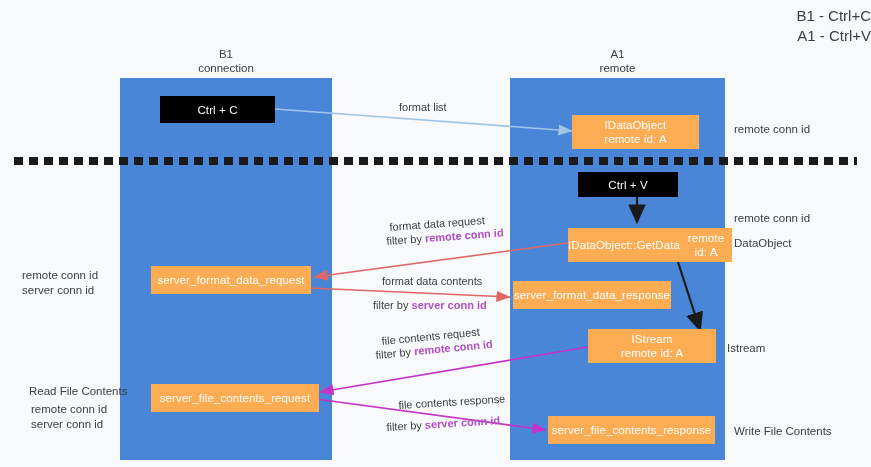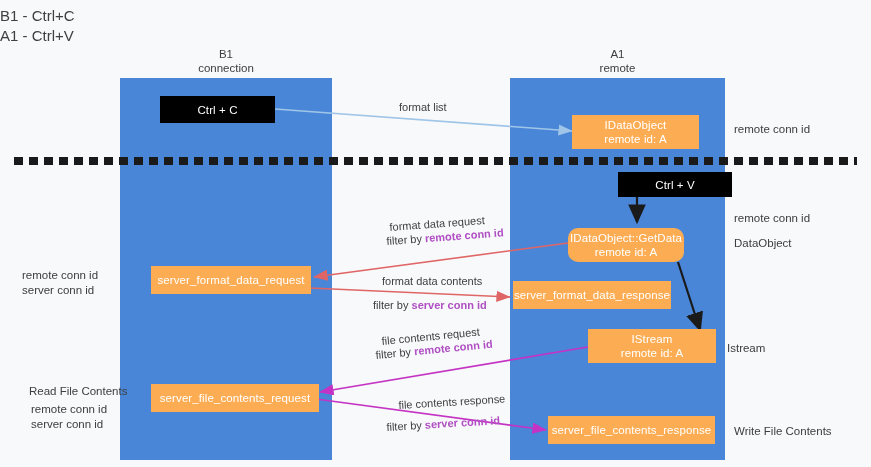--- a/index.html
+++ b/index.html
@@ -12,21 +12,21 @@
     overflow:hidden;
     color:#3c4043;
   }
   #stage{position:absolute;left:0;top:0;width:871px;height:467px;}
 
   .abs{position:absolute;}
 
   
   .title{
     left:0;top:6px;width:871px;
-    text-align:left;
+    text-align:right;
     font-size:15px;line-height:20px;
     color:#3c4043;
   }
 
   
   .lane-head{
     text-align:center;font-size:11.5px;line-height:14px;color:#3c4043;
   }
 
   
@@ -128,25 +128,25 @@
 
   <div class="abs node green" style="left:160px;top:96px;width:115px;height:27px;">
     <span>Ctrl + C</span>
   </div>
 
   <div class="abs node orange" style="left:572px;top:115px;width:127px;height:34px;flex-direction:column;">
     <span>IDataObject</span>
     <span>remote id: A</span>
   </div>
 
-  <div class="abs node green" style="left:578px;top:172px;width:114px;height:25px;margin-left:40px;">
+  <div class="abs node green" style="left:578px;top:172px;width:100px;height:25px;">
     <span>Ctrl + V</span>
   </div>
 
-  <div class="abs node orange" style="left:568px;top:228px;width:116px;height:34px;flex-direction:column;border-radius:10px;">
+  <div class="abs node orange" style="left:568px;top:228px;width:164px;height:34px;flex-direction:row;">
     <span>IDataObject::GetData</span>
     <span>remote id: A</span>
   </div>
 
   <div class="abs node orange" style="left:151px;top:266px;width:160px;height:28px;">
     <span>server_format_data_request</span>
   </div>
 
   <div class="abs node orange" style="left:513px;top:281px;width:158px;height:28px;">
     <span>server_format_data_response</span>

